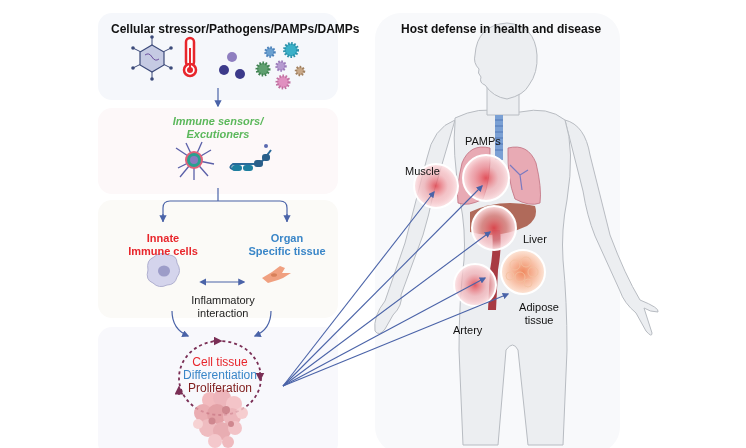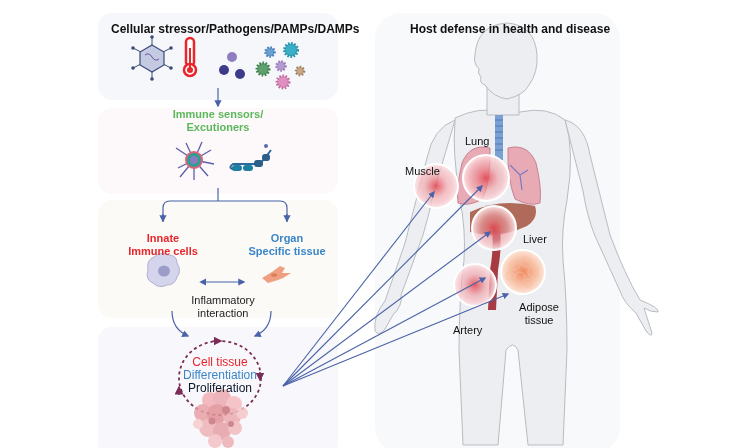--- a/index.html
+++ b/index.html
@@ -215,21 +215,21 @@
     <line x1="283" y1="386" x2="434" y2="192" marker-end="url(#ah)"></line>
     <line x1="283" y1="386" x2="482" y2="186" marker-end="url(#ah)"></line>
     <line x1="283" y1="386" x2="490" y2="232" marker-end="url(#ah)"></line>
     <line x1="283" y1="386" x2="485" y2="278" marker-end="url(#ah)"></line>
     <line x1="283" y1="386" x2="508" y2="294" marker-end="url(#ah)"></line>
   </g>
 </svg>
 
 <div class="title" style="left:111px; top:22px;">Cellular stressor/Pathogens/PAMPs/DAMPs</div>
 
-<div class="lbl bold" style="left:168px; top:108px; width:100px; color:#5cb85c;">
+<div class="lbl bold" style="left:168px; top:115px; width:100px; color:#5cb85c;font-style:italic;">
   <div>Immune sensors/</div>
   <div>Excutioners</div>
 </div>
 
 <div class="lbl bold" style="left:120px; top:232px; width:86px; color:#e8262c;">
   <div>Innate</div>
   <div>Immune cells</div>
 </div>
 
 <div class="lbl bold" style="left:242px; top:232px; width:90px; color:#3a86c8;">
@@ -238,25 +238,25 @@
 </div>
 
 <div class="lbl" style="left:178px; top:294px; width:90px; color:#222;">
   <div>Inflammatory</div>
   <div>interaction</div>
 </div>
 
 <div class="lbl" style="left:170px; top:356px; width:100px; font-size:12px; line-height:13px;">
   <div style="color:#e8262c;">Cell tissue</div>
   <div style="color:#3a86c8;">Differentiation</div>
-  <div style="color:#0f172a;">Proliferation</div>
-</div>
-
-<div class="title" style="left:410px; top:22px;">Host defense in health and disease</div>
+  <div style="color:#7f1d1d;">Proliferation</div>
+</div>
+
+<div class="title" style="left:401px; top:22px;">Host defense in health and disease</div>
 
 <div class="lbl" style="left:405px; top:153px; color:#111;margin-top:12px;">Muscle</div>
-<div class="lbl" style="left:465px; top:135px; color:#111;">Lung</div>
+<div class="lbl" style="left:465px; top:135px; color:#111;">PAMPs</div>
 <div class="lbl" style="left:512px; top:233px; color:#111;padding-left:11px;">Liver</div>
 <div class="lbl" style="left:453px; top:324px; color:#111;">Artery</div>
 <div class="lbl" style="left:517px; top:301px; width:44px; color:#111;">
   <div>Adipose</div>
   <div>tissue</div>
 </div>
 
 </body></html>

